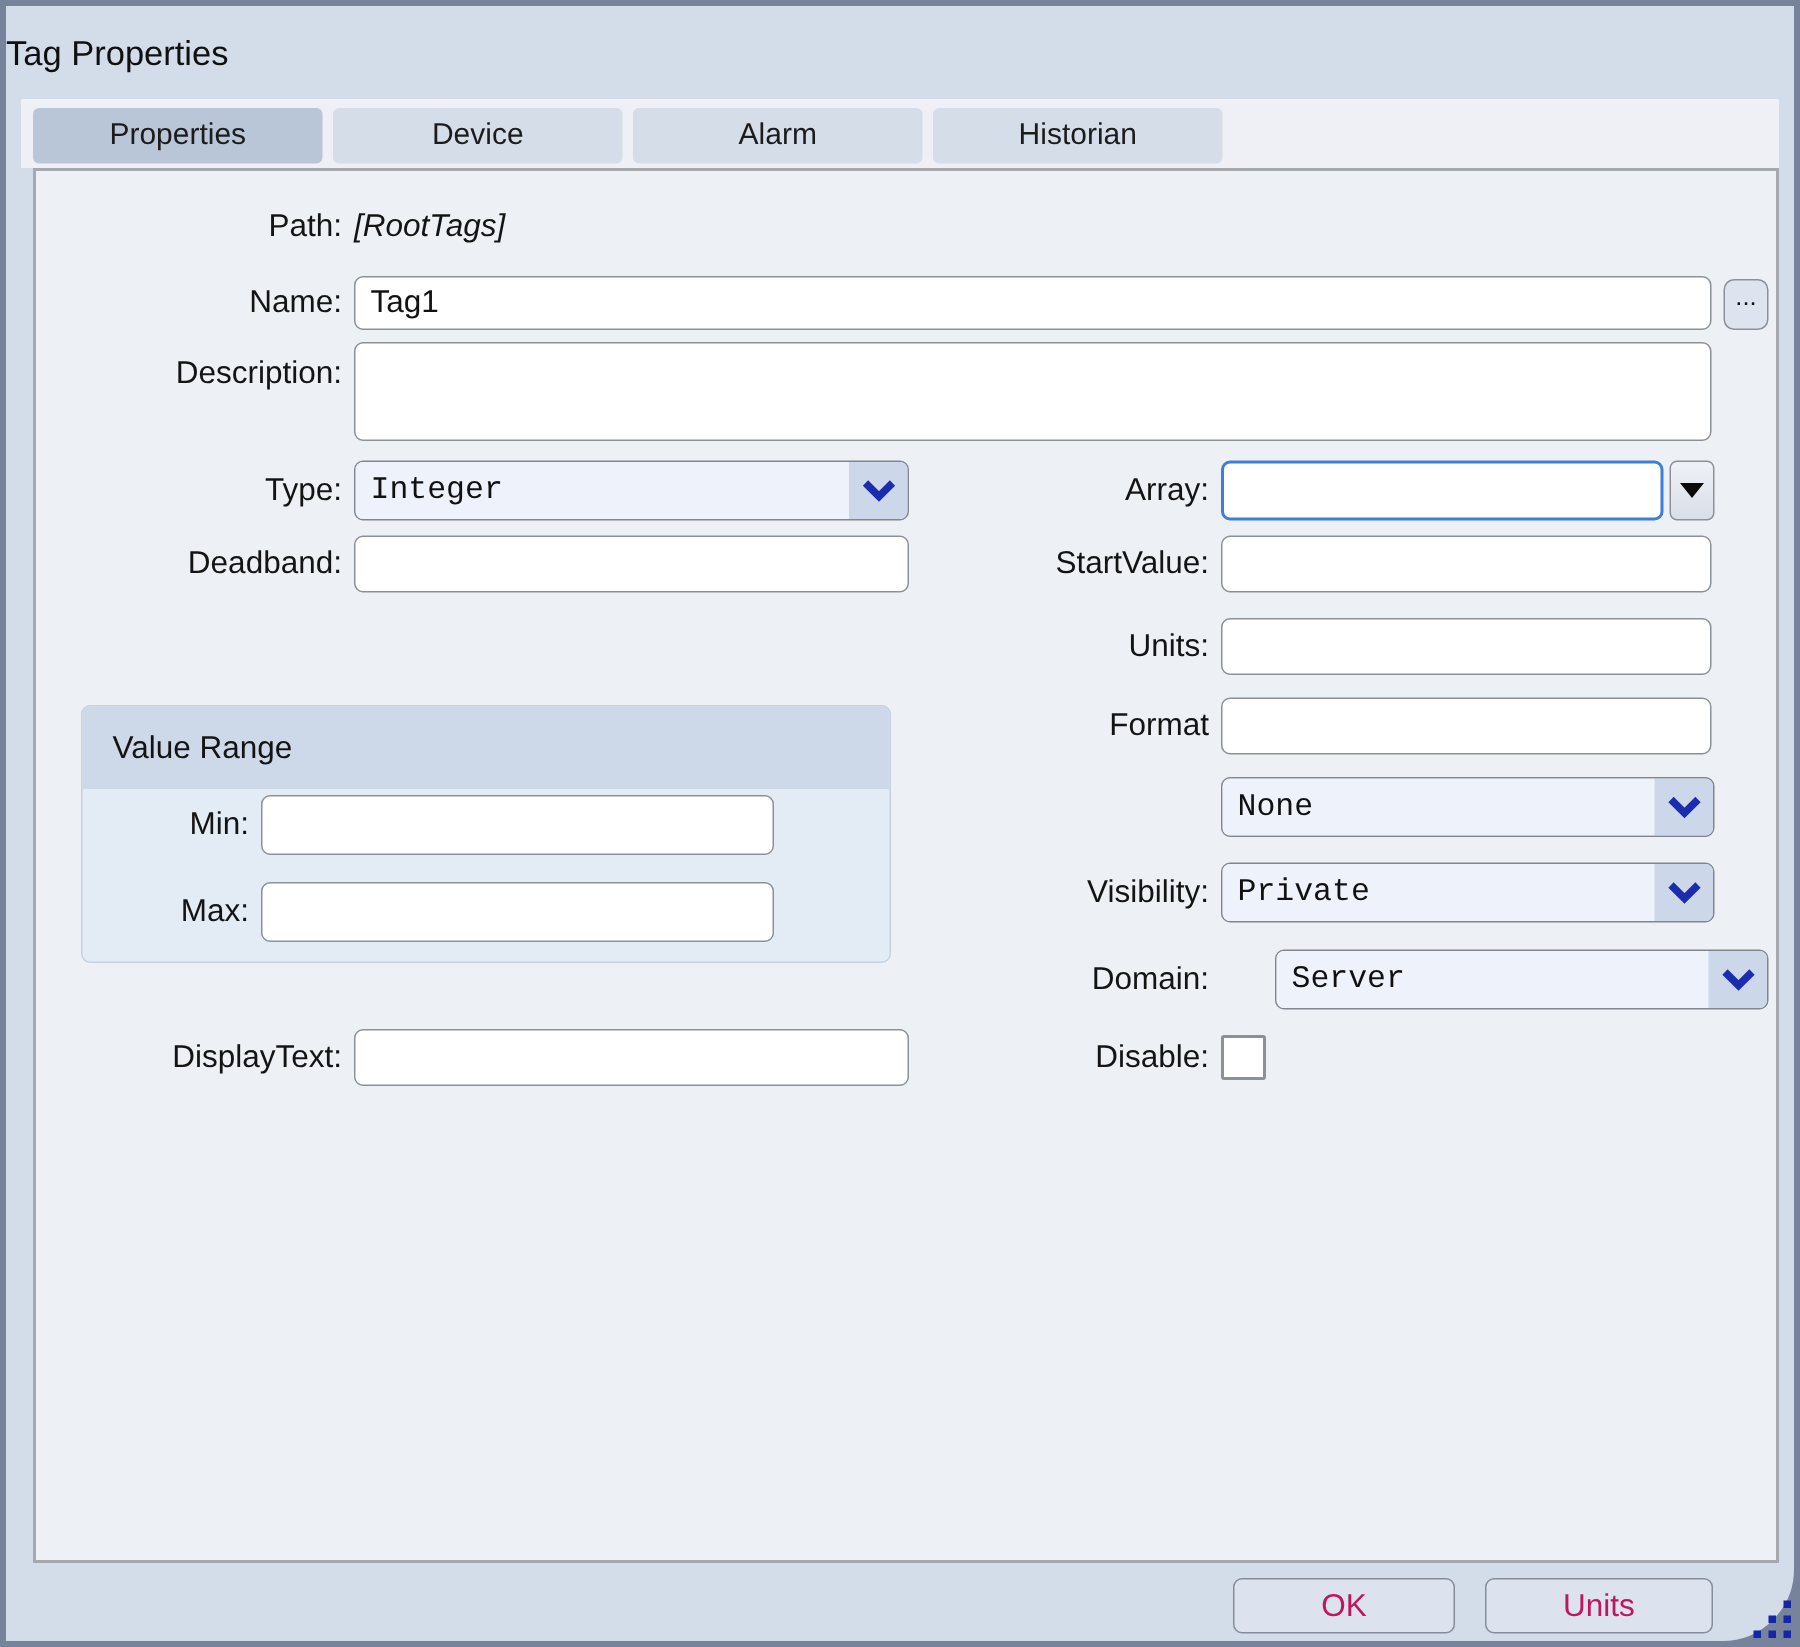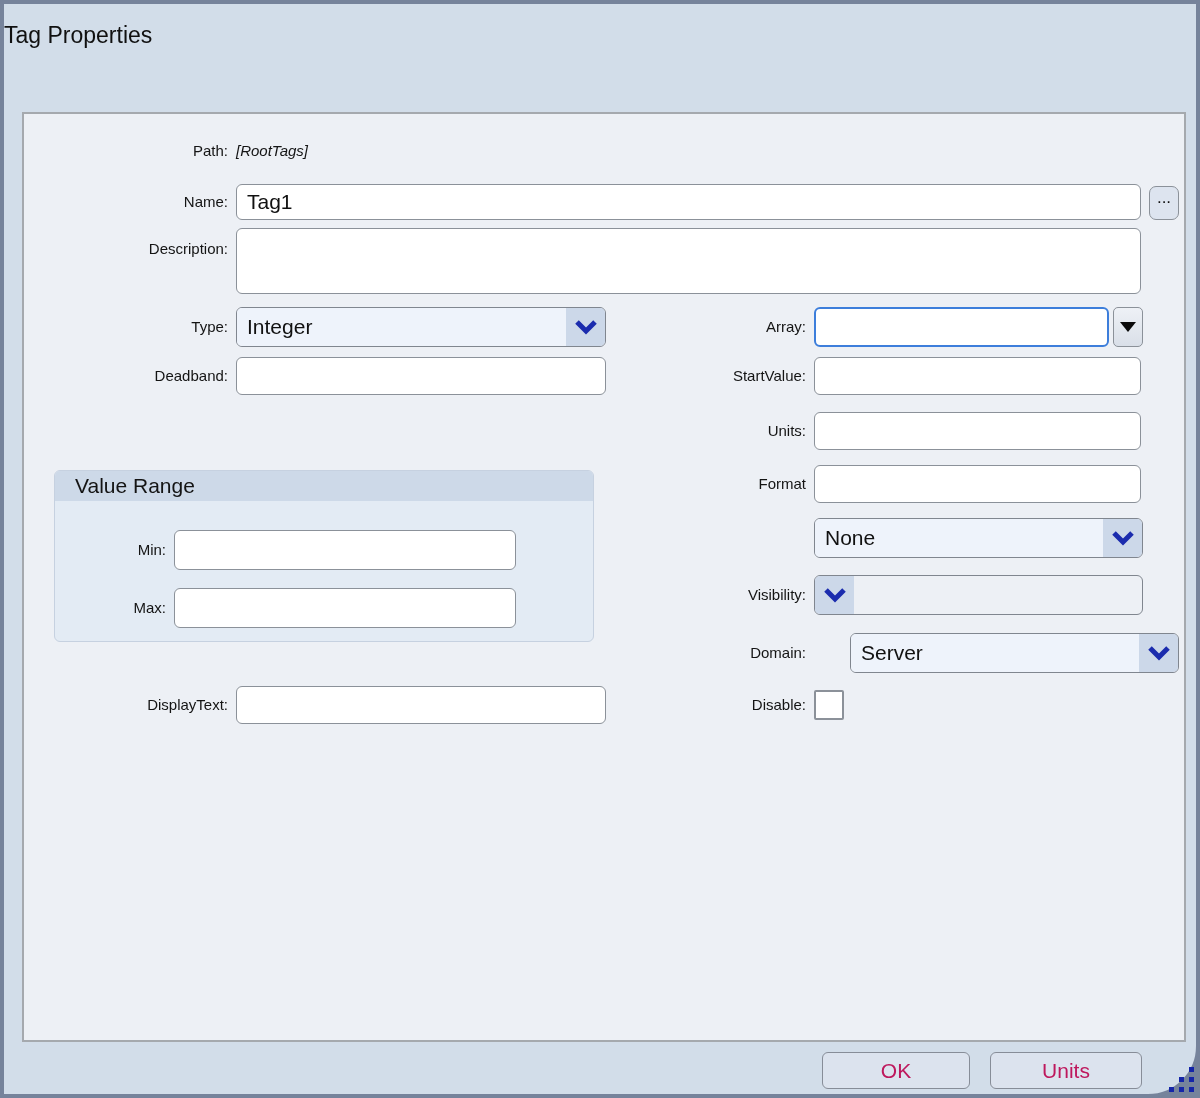--- a/index.html
+++ b/index.html
@@ -32,33 +32,33 @@
     font-family: "Liberation Sans", sans-serif; font-size: 20px;
     cursor: default;
   }
   .tab.active { background: #b9c6d7; }
   .content {
     position: absolute; left: 18px; top: 108px; width: 1164px; height: 930px;
     background: #edf0f5;
     border: 2px solid #a5a9ae;
   }
   .lbl {
-    position: absolute; text-align: right; font-size: 15px; color: #141414;
+    position: absolute; text-align: right; font-size: 21px; color: #141414;
     white-space: nowrap;
   }
   .txt {
     position: absolute; background: #fff;
     border: 1.5px solid #8b9199; border-radius: 6px;
     font-family: "Liberation Sans", sans-serif; font-size: 21px; color: #111;
     padding: 0 10px; outline: none;
   }
   textarea.txt { resize: none; padding-top: 6px; }
   .sel {
     position: absolute; display: flex; overflow: hidden;
-    border: 1.5px solid #80868f; border-radius: 6px; cursor: default;
+    border: 1.5px solid #80868f; border-radius: 6px; cursor: default; font-family: Liberation Mono, monospace;
   }
   .sel .sel-text {
     flex: 1; background: #eef3fb; font-size: 21px; color: #111;
     display: flex; align-items: center; padding-left: 10px;
   }
   .sel .sel-btn {
     width: 39px; background: #ccd8e9;
     display: flex; align-items: center; justify-content: center;
   }
   .combo-btn {
@@ -70,21 +70,21 @@
     width: 0; height: 0;
     border-left: 8px solid transparent; border-right: 8px solid transparent;
     border-top: 10px solid #0a0a0a;
   }
   .groupbox {
     position: absolute; left: 30px; top: 356px; width: 540px; height: 172px;
     background: #e3ebf4; border: 1px solid #c6d1e0; border-radius: 6px;
     overflow: hidden;
   }
   .groupbox .group-header {
-    height: 30px; background: #cdd9e8;
+    height: 55px; background: #cdd9e8;
     display: flex; align-items: center; padding-left: 20px;
     font-size: 21px; color: #141414;
   }
   .browse-btn {
     position: absolute; left: 1125px; top: 72px; width: 30px; height: 34px;
     background: #dde4ef; border: 1.5px solid #8b9199; border-radius: 7px;
     font-size: 17px; line-height: 10px; color: #111; padding-bottom: 10px;
     cursor: default;
   }
   .checkbox {
@@ -106,20 +106,26 @@
 </style>
 </head>
 <body>
 
 <div class="dialog">
 
   <div class="titlebar">
     <span class="title">Tag Properties</span>
   </div>
 
+  <div class="tabstrip">
+    <button class="tab active" style="left:8px">Properties</button>
+    <button class="tab" style="left:208px">Device</button>
+    <button class="tab" style="left:408px">Alarm</button>
+    <button class="tab" style="left:608px">Historian</button>
+  </div>
 
   <div class="content">
 
     <span class="lbl" style="left:0; width:204px; top:22px; line-height:30px">Path:</span>
     <span class="lbl" style="left:212px; width:300px; top:22px; line-height:30px; text-align:left; font-style:italic">[RootTags]</span>
 
     <span class="lbl" style="left:0; width:204px; top:70px; line-height:36px">Name:</span>
     <input class="txt" style="left: 212px; top: 70px; width: 905px; height: 36px;" value="Tag1">
     <button class="browse-btn">...</button>
 
@@ -165,20 +171,21 @@
       <span class="sel-text">None</span>
       <span class="sel-btn">
         <svg class="chev" width="24" height="15" viewBox="0 0 24 15">
             <path d="M3 2 L12 11 L21 2" stroke="#1b2cae" stroke-width="5" fill="none"></path>
           </svg>
       </span>
     </div>
 
     <span class="lbl" style="left:400px; width:382px; top:461px; line-height:40px">Visibility:</span>
     <div class="sel" style="left:790px; top:461px; width:329px; height:40px">
+      <span class="sel-text">Private</span>
       <span class="sel-btn">
         <svg class="chev" width="24" height="15" viewBox="0 0 24 15">
             <path d="M3 2 L12 11 L21 2" stroke="#1b2cae" stroke-width="5" fill="none"></path>
           </svg>
       </span>
     </div>
 
     <span class="lbl" style="left:400px; width:382px; top:519px; line-height:40px">Domain:</span>
     <div class="sel" style="left:826px; top:519px; width:329px; height:40px">
       <span class="sel-text">Server</span>

